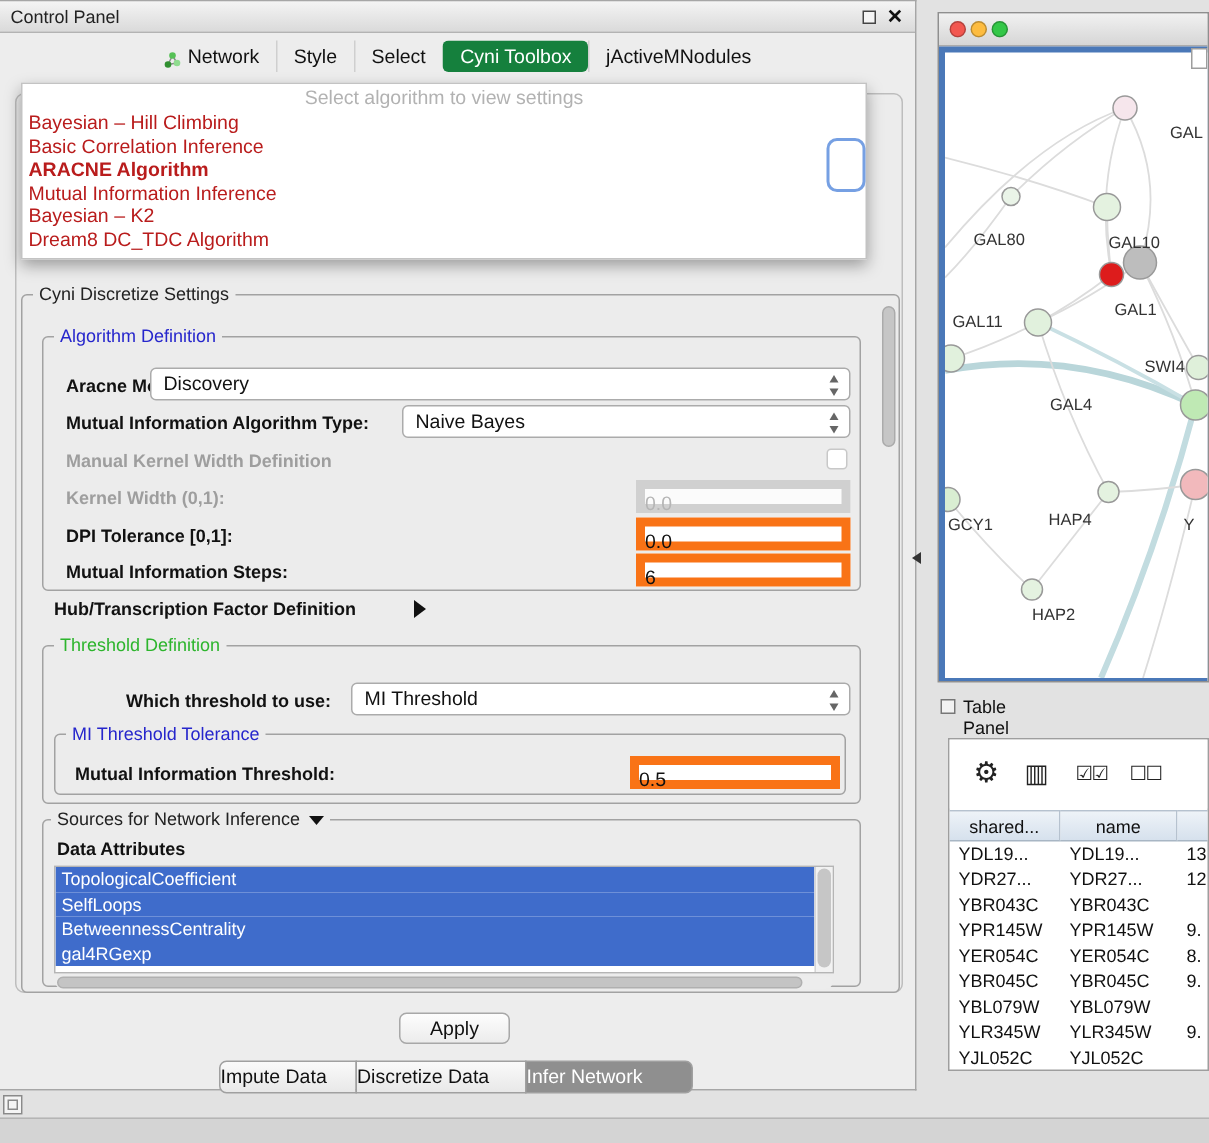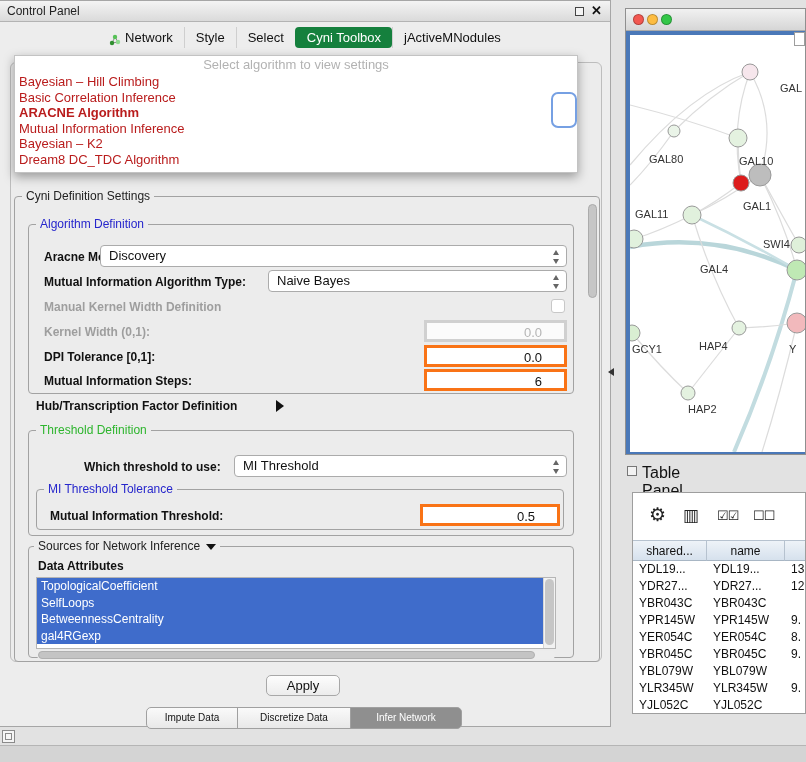--- a/index.html
+++ b/index.html
@@ -41,21 +41,21 @@
 
   #algdef-group{left:28px;top:224px;width:546px;height:170px}
   #algdef-legend{left:36px;top:217px}
 
   .lbl{position:absolute;font-size:12px;font-weight:bold;color:#111;white-space:nowrap}
   .lbl.dis{color:#9e9e9e}
   .combo{position:absolute;background:#fff;border:1px solid #ababab;border-radius:4px;height:22px;font-size:13px;line-height:20px;padding-left:8px;color:#111}
   .stepper{position:absolute;right:5px;top:3px;width:9px;height:16px}
   .stepper::before{content:"";position:absolute;left:1px;top:1px;border-left:3.5px solid transparent;border-right:3.5px solid transparent;border-bottom:5px solid #666}
   .stepper::after{content:"";position:absolute;left:1px;bottom:1px;border-left:3.5px solid transparent;border-right:3.5px solid transparent;border-top:5px solid #666}
-  .tfield{position:absolute;background:#fff;border:3px solid #f97316;height:22px;font-size:13px;line-height:20px;text-align:right;padding-right:22px}
+  .tfield{position:absolute;background:#fff;border:6px solid #f97316;height:22px;font-size:13px;line-height:20px;text-align:left;padding-right:6px}
   .tfield.dis{border-color:#d0d0d0;background:#fbfbfb;color:#b5b5b5}
   #cb-manual{position:absolute;left:551px;top:299px;width:14px;height:14px;background:#fff;border:1px solid #c8c8c8;border-radius:3px}
 
   #hub-row{left:36px;top:399px}
   #hub-arrow{position:absolute;left:276px;top:400px;width:0;height:0;border-top:6px solid transparent;border-bottom:6px solid transparent;border-left:8px solid #111}
 
   #thr-group{left:28px;top:430px;width:546px;height:106px}
   #thr-legend{left:36px;top:423px}
   #mithr-group{left:36px;top:489px;width:528px;height:41px}
   #mithr-legend{left:44px;top:482px}
@@ -66,38 +66,38 @@
   #src-list{left:36px;top:577px;width:520px;height:72px;background:#fff;border:1px solid #b5b5b5;overflow:hidden}
   .src-item{height:16.5px;line-height:16.5px;width:calc(100% - 12px);padding-left:4px;font-size:12px;background:#3f6ccb;color:#fff;white-space:nowrap}
   #src-vscroll{position:absolute;right:0;top:0;width:12px;height:100%;background:#f2f2f2;border-left:1px solid #d6d6d6}
   #src-vthumb{position:absolute;left:1px;top:1px;width:9px;height:66px;background:#c6c6c6;border-radius:5px}
   #src-hscroll{left:37px;top:651px;width:518px;height:8px;background:#ededed;border-radius:4px}
   #src-hthumb{position:absolute;left:1px;top:0;width:96%;height:8px;background:#c4c4c4;border:1px solid #b0b0b0;border-radius:4px}
 
   #apply-btn{left:266px;top:675px;width:74px;height:21px;border:1px solid #a8a8a8;border-radius:5px;background:linear-gradient(#fdfdfd,#ececec);font-size:13px;text-align:center;line-height:19px}
 
   #bottom-tabs{left:146px;top:707px;height:22px;display:flex}
-  .seg{height:22px;line-height:20px;text-align:center;font-size:10px;border:1px solid #a0a0a0;background:linear-gradient(#fafafa,#e8e8e8);color:#111;margin-left:-1px}
+  .seg{height:22px;line-height:20px;text-align:left;font-size:13px;border:1px solid #a0a0a0;background:linear-gradient(#fafafa,#e8e8e8);color:#111;margin-left:-1px}
   .seg:first-child{border-radius:5px 0 0 5px;margin-left:0}
   .seg:last-child{border-radius:0 5px 5px 0}
   .seg.active{background:#8f8f8f;color:#fff}
   .seg:nth-child(1){width:92px}.seg:nth-child(2){width:114px}.seg:nth-child(3){width:112px}
 
   
   #net-window{left:625px;top:8px;width:181px;height:447px;background:#ececec;border:1px solid #8f8f8f;overflow:hidden}
   #net-titlebar{position:absolute;left:0;top:0;width:100%;height:22px;background:linear-gradient(#f1f1f1,#d6d6d6);border-bottom:1px solid #ababab}
   .light{position:absolute;top:5px;width:11px;height:11px;border-radius:50%;border:1px solid rgba(0,0,0,.25)}
   #net-content{position:absolute;left:0;top:22px;width:100%;height:425px;background:#4a78b8}
   #net-canvas{position:absolute;left:4px;top:4px;width:177px;height:417px;background:#fff}
   #birdseye{position:absolute;right:0;top:1px;width:11px;height:14px;background:#fff;border:1px solid #9e9e9e}
 
   
   #tp-title-row{left:625px;top:462px;height:20px}
   #tp-icon{position:absolute;left:2px;top:4px;width:10px;height:10px;border:1px solid #777;background:#f2f2f2}
-  #tp-title{position:absolute;left:17px;top:2px;font-size:16px;color:#111}
+  #tp-title{position:absolute;left:17px;top:2px;font-size:12px;color:#111}
   #tbl-window{left:632px;top:492px;width:174px;height:222px;background:#fff;border:1px solid #9e9e9e;overflow:hidden}
   #tbl-toolbar{position:absolute;left:0;top:0;width:100%;height:46px;background:#fff}
   #gear-ic{position:absolute;left:16px;top:10px;font-size:19px;color:#222}
   #cols-ic{position:absolute;left:50px;top:12px;font-size:17px;color:#222}
   #chk-ic{position:absolute;left:84px;top:15px;font-size:13px;color:#222;letter-spacing:-1px}
   #unchk-ic{position:absolute;left:120px;top:15px;font-size:13px;color:#222;letter-spacing:-1px}
   #tbl-head{position:absolute;left:0;top:47px;width:240px;height:21px;display:flex}
   .th{height:21px;line-height:20px;font-size:12px;text-align:center;background:linear-gradient(#eef3f8,#d6e1ed);border-right:1px solid #b6c2cf;border-top:1px solid #b6c2cf;border-bottom:1px solid #a8b6c4;overflow:hidden;white-space:nowrap}
   .th:nth-child(1){width:74px}.th:nth-child(2){width:78px}.th:nth-child(3){width:88px}
   #tbl-body{position:absolute;left:0;top:68px;width:240px}
@@ -141,21 +141,21 @@
       </div>
       <div class="tab">
         <span>jActiveMNodules</span>
       </div>
     </div>
 </div>
 
 <div class="abs" id="outer-panel"></div>
 
 <div class="abs group" id="cyni-group"></div>
-<span class="legend" id="cyni-legend">Cyni Definition Settings</span>
+<span class="legend" id="cyni-legend">Cyni Discretize Settings</span>
 <div class="abs" id="cyni-scroll"></div>
 
 <div class="abs group" id="algdef-group"></div>
 <span class="legend blue" id="algdef-legend">Algorithm Definition</span>
 
 <span class="lbl" style="left:44px;top:250px">Aracne Mode:</span>
 <div class="combo" style="left:100px;top:245px;width:467px">
   <span>Discovery</span>
   <span class="stepper"></span>
 </div>

